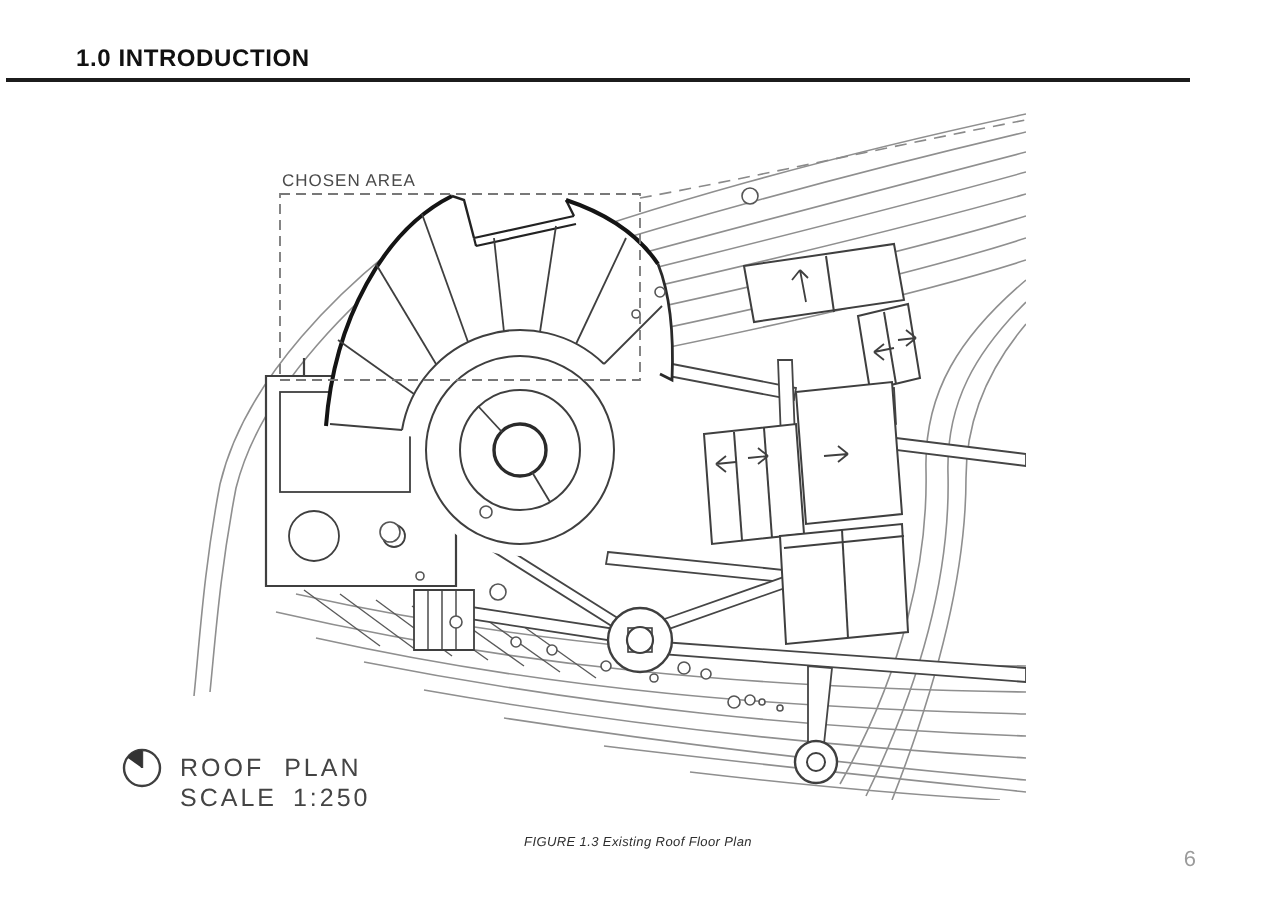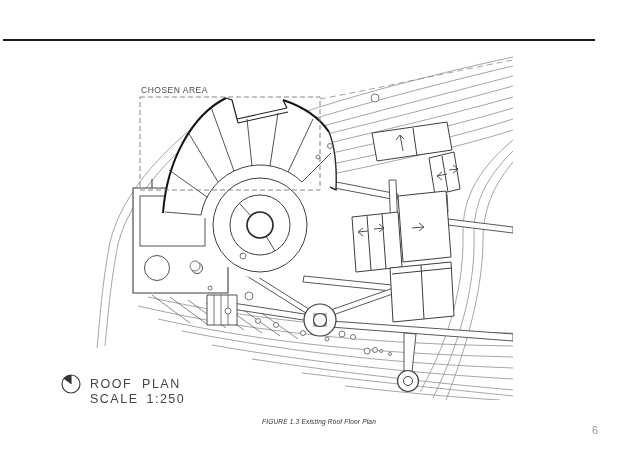--- a/index.html
+++ b/index.html
@@ -23,20 +23,21 @@
   .page-number{
     position:absolute;right:40px;top:424px;font-size:11px;color:#9b9b9b;
   }
   text{font-family:"Liberation Sans",sans-serif;}
 </style>
 </head>
 <body>
 
 <div class="page">
 
+  <div class="header-title">1.0 INTRODUCTION</div>
   <div class="header-rule"></div>
 
   <svg class="drawing-svg" width="638" height="452" viewBox="0 0 638 452">
     <defs>
       <clipPath id="drawClip">
           <rect x="88" y="55" width="425" height="345"></rect>
         </clipPath>
     </defs>
 
     <g clip-path="url(#drawClip)">

